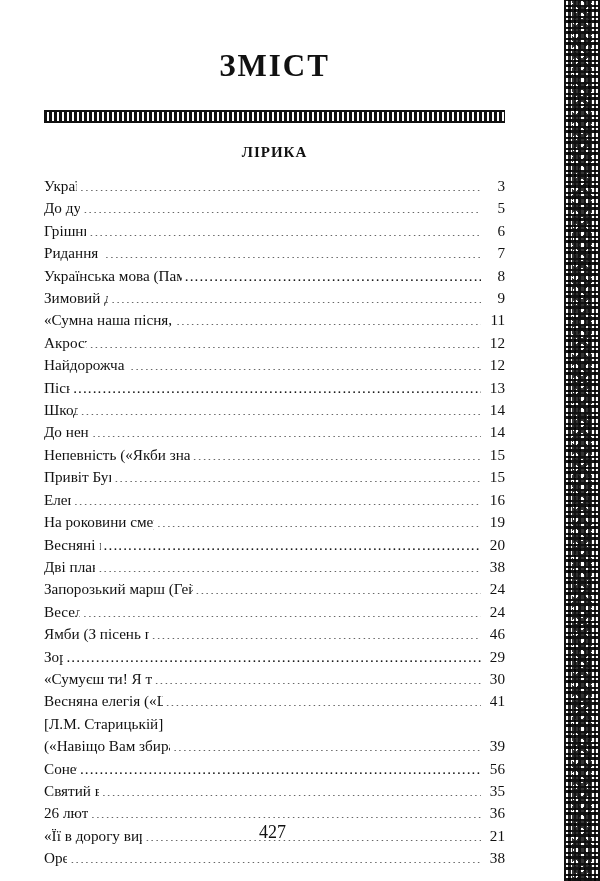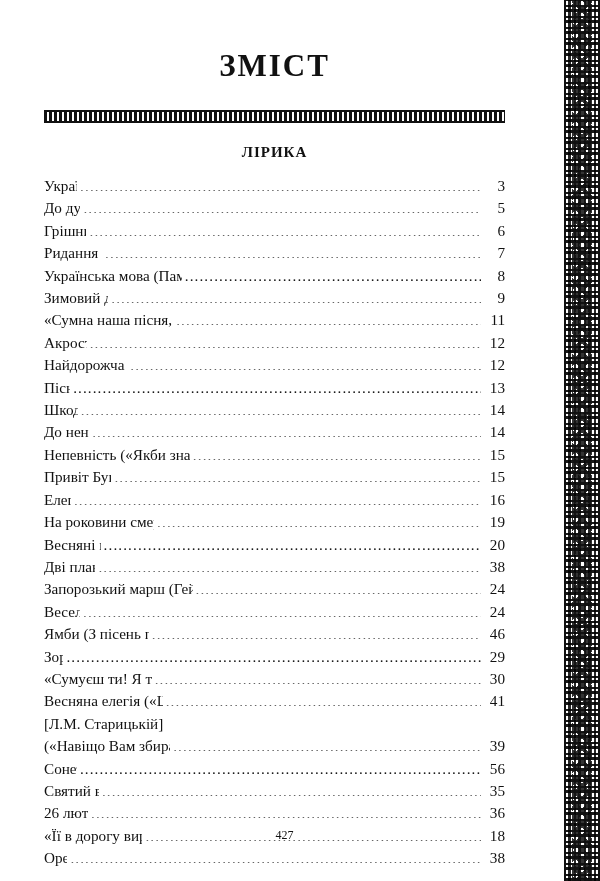--- a/index.html
+++ b/index.html
@@ -139,22 +139,21 @@
     text-align: right;
     min-width: 22px;
   }
 
   .folio {
     position: absolute;
     bottom: 38px;
     left: 0;
     width: 545px;
     text-align: center;
-    font-size: 12px;
-    margin-left: 12px;
+    font-size: 18px;
   }
 </style>
 </head>
 <body>
 
 <div class="page">
 
   <h1 class="doc-title">ЗМІСТ</h1>
 
   <div class="title-rule"></div>
@@ -301,21 +300,21 @@
         <span class="page-num">35</span>
       </li>
       <li class="toc-entry">
         <span class="label">26 лютого</span>
         <span class="dots"></span>
         <span class="page-num">36</span>
       </li>
       <li class="toc-entry">
         <span class="label">«Її в дорогу виряджали...»</span>
         <span class="dots"></span>
-        <span class="page-num">18</span>
+        <span class="page-num">21</span>
       </li>
       <li class="toc-entry">
         <span class="label">Орел</span>
         <span class="dots"></span>
         <span class="page-num">38</span>
       </li>
     </ul>
 
 </div>
 

